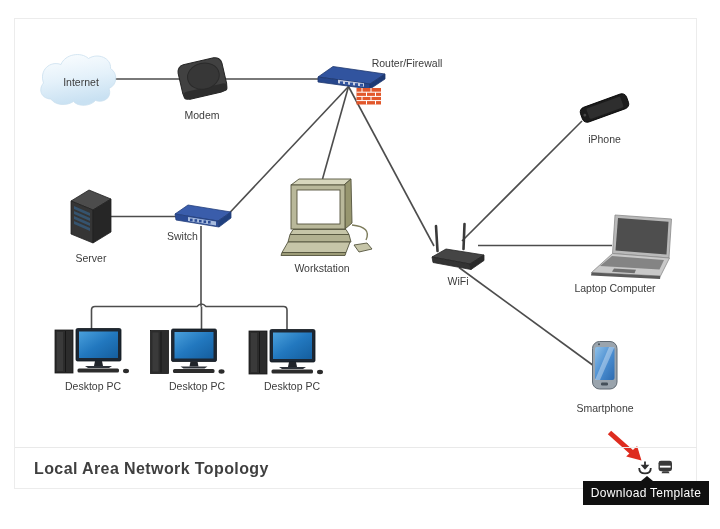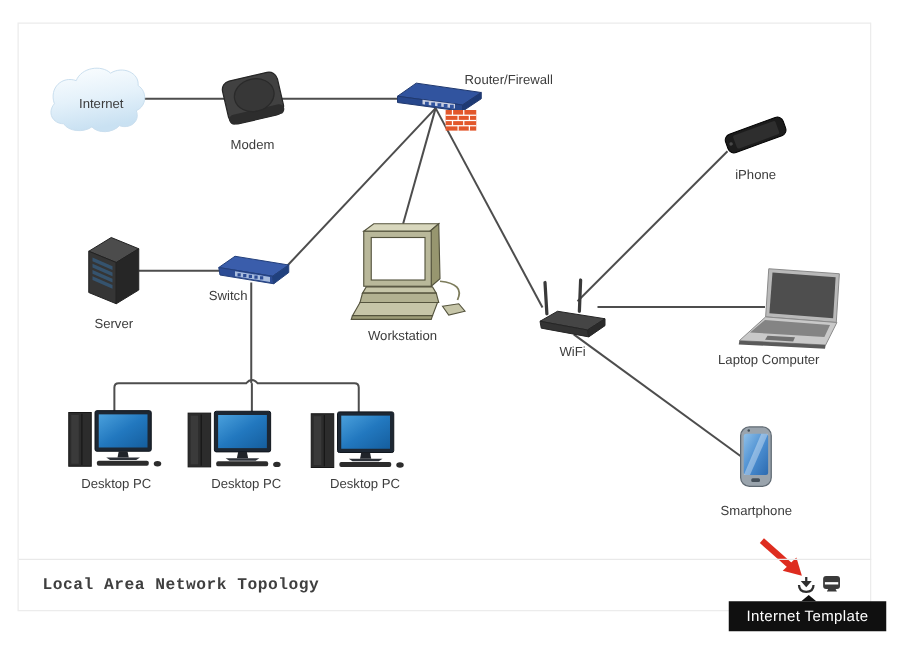--- a/index.html
+++ b/index.html
@@ -1,21 +1,21 @@
 <!DOCTYPE html>
 <html><head>
 <meta charset="utf-8">
 <style>
   html,body{margin:0;padding:0;width:720px;height:529px;background:#fff;overflow:hidden;
     font-family:"Liberation Sans",sans-serif;}
   .card{position:absolute;left:14px;top:18px;width:683px;height:471px;
     border:1px solid #ececec;background:#fff;box-sizing:border-box;}
   .divider{position:absolute;left:15px;top:447px;width:682px;height:1px;background:#e9e9e9;}
-  .caption{position:absolute;left:34px;top:460px;font-size:13px;font-weight:bold;
-    color:#3f3f3f;letter-spacing:0.4px;font-family:Liberation Mono, monospace;}
+  .caption{position:absolute;left:34px;top:460px;font-size:16px;font-weight:bold;
+    color:#3f3f3f;letter-spacing:0.4px;}
   .tooltip{position:absolute;left:583px;top:481px;width:126px;height:24px;background:#101010;
     color:#fff;font-size:12px;letter-spacing:0.3px;line-height:24px;text-align:center;}
   .tooltip:before{content:"";position:absolute;left:58px;top:-5px;border-left:6px solid transparent;
     border-right:6px solid transparent;border-bottom:5px solid #101010;}
 </style>
 </head>
 <body>
 <div class="card"></div>
 <svg width="720" height="529" viewBox="0 0 720 529" style="position:absolute;left:0;top:0">
   <defs>
@@ -203,13 +203,13 @@
   </g>
 
   <g>
     <rect x="658.5" y="460.8" width="13.5" height="10.4" rx="2.4" fill="#3a3a3a"></rect>
     <rect x="659.9" y="465.7" width="10.7" height="1.9" fill="#ffffff"></rect>
     <polygon points="662.5,471.2 668.5,471.2 669.5,473.2 661.5,473.2" fill="#3a3a3a"></polygon>
   </g>
 </svg>
 <div class="divider"></div>
 <div class="caption">Local Area Network Topology</div>
-<div class="tooltip">Internet Template</div>
+<div class="tooltip">Download Template</div>
 
 </body></html>

